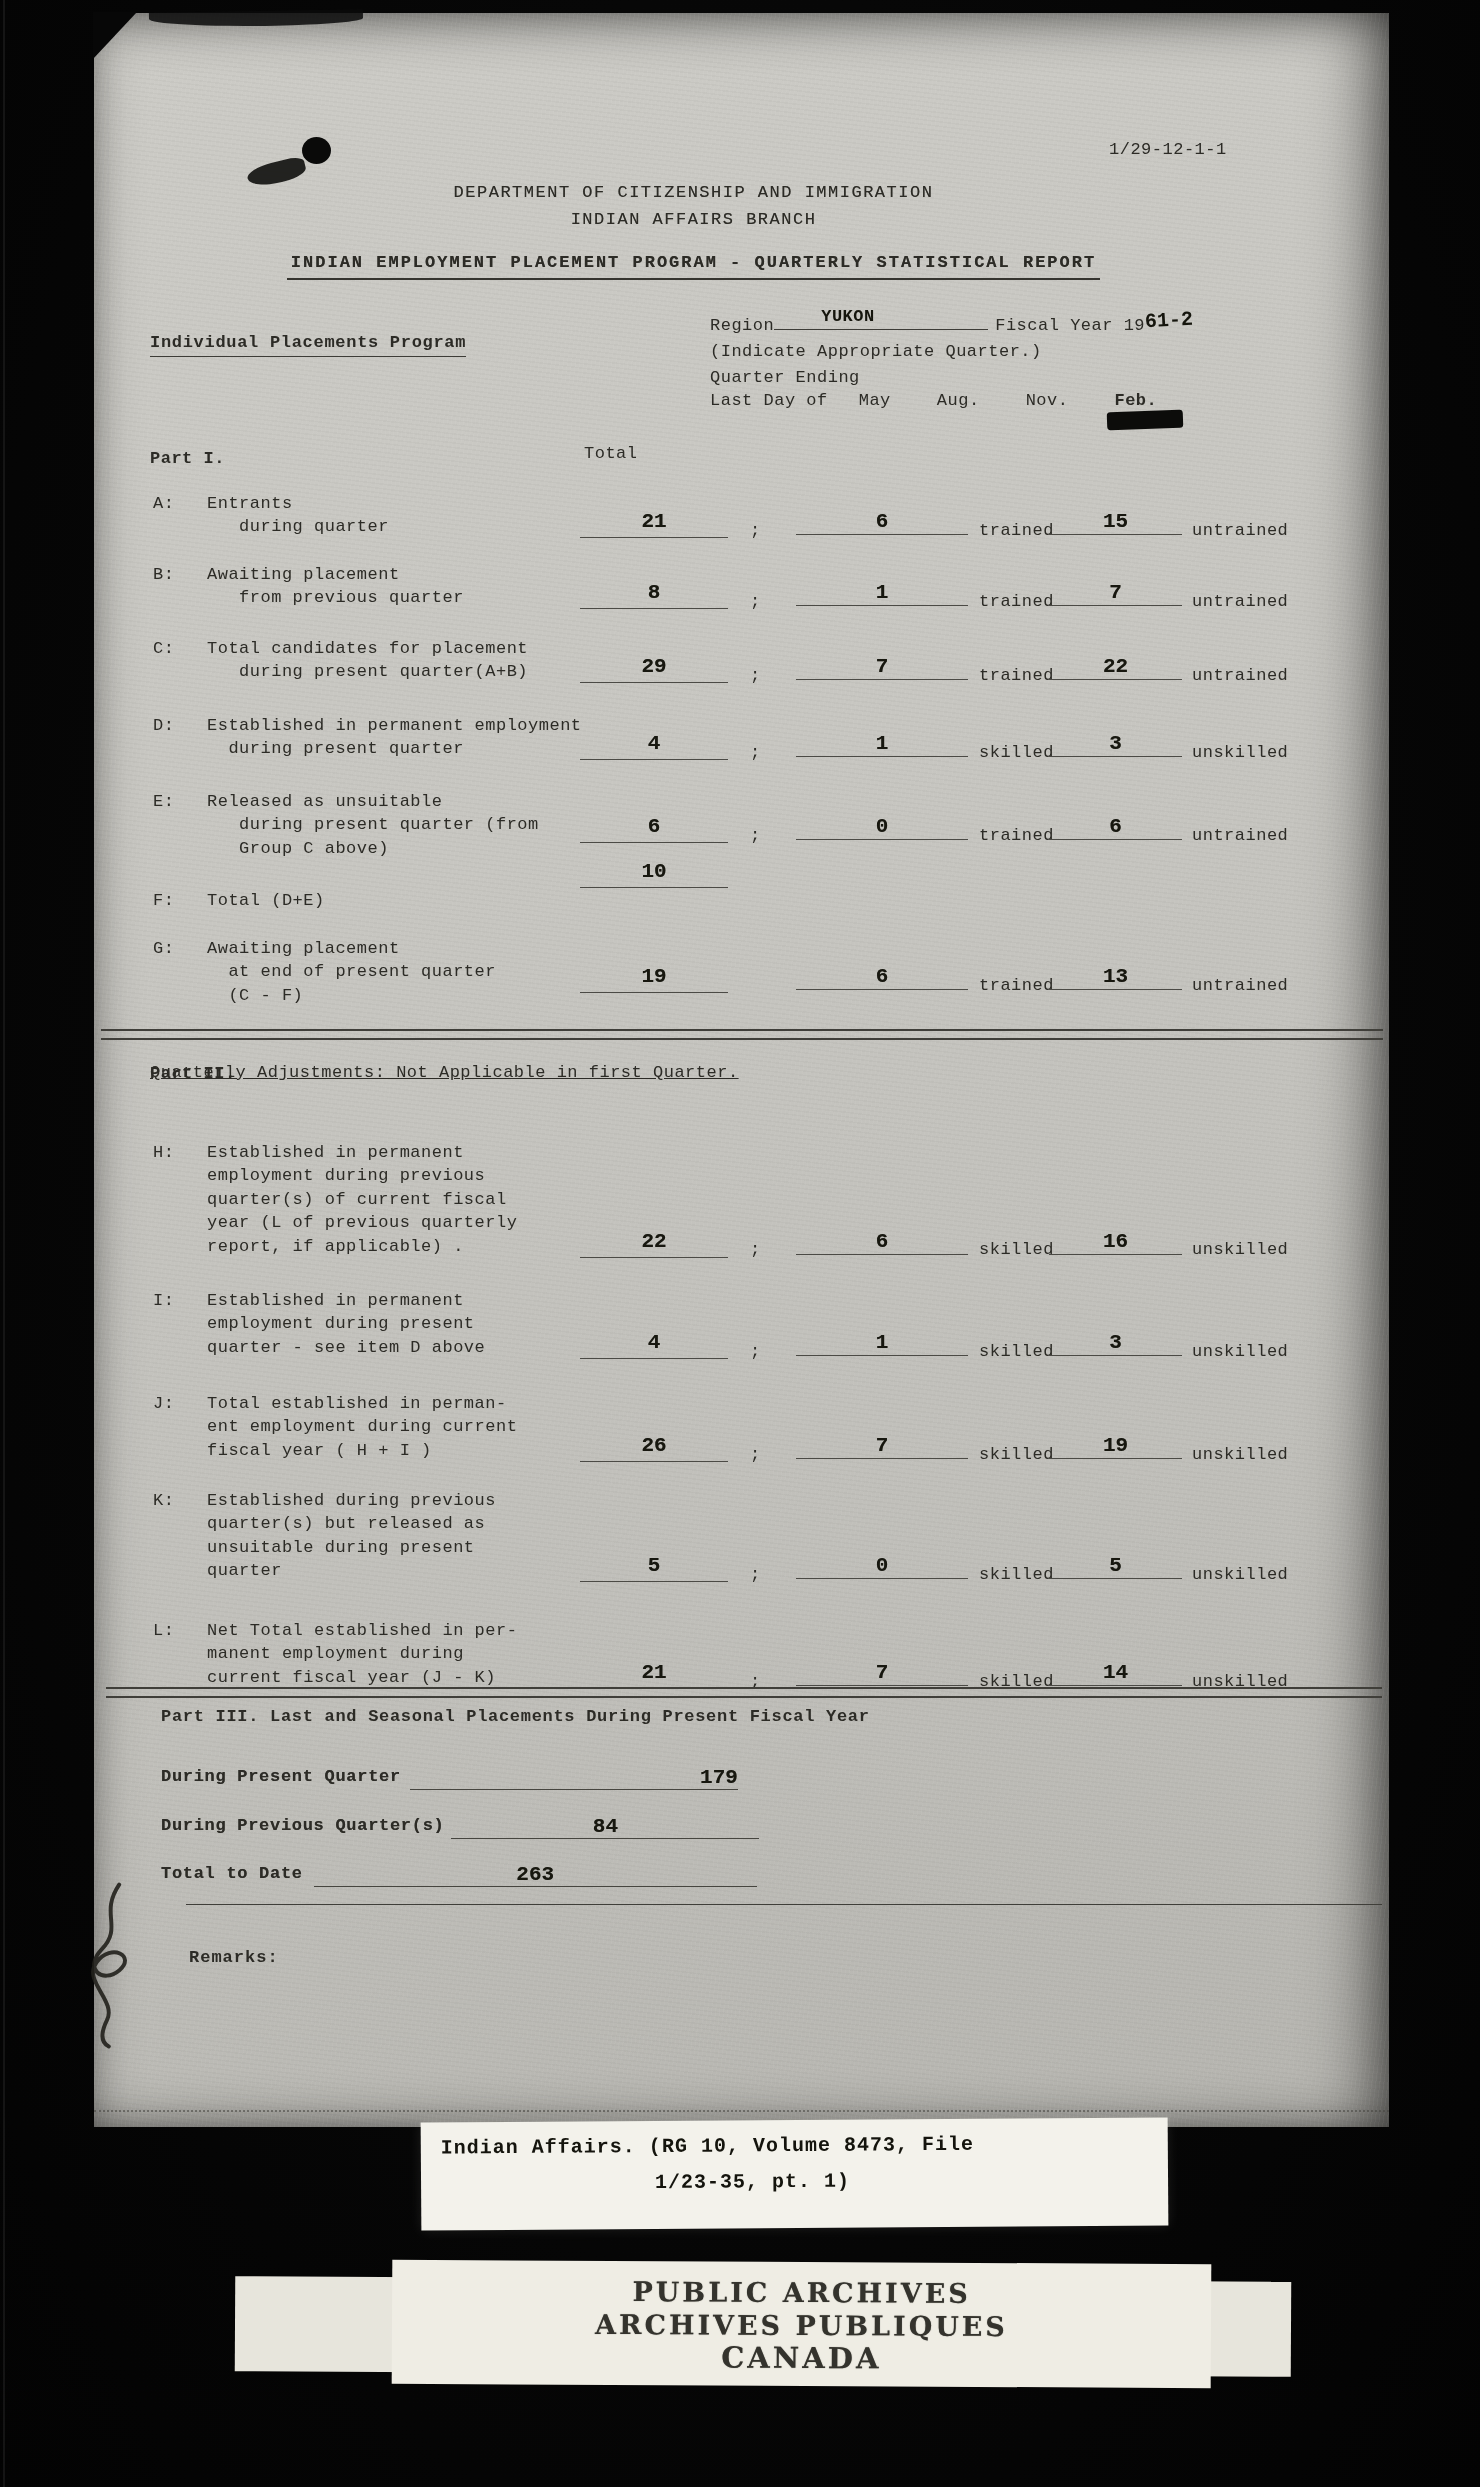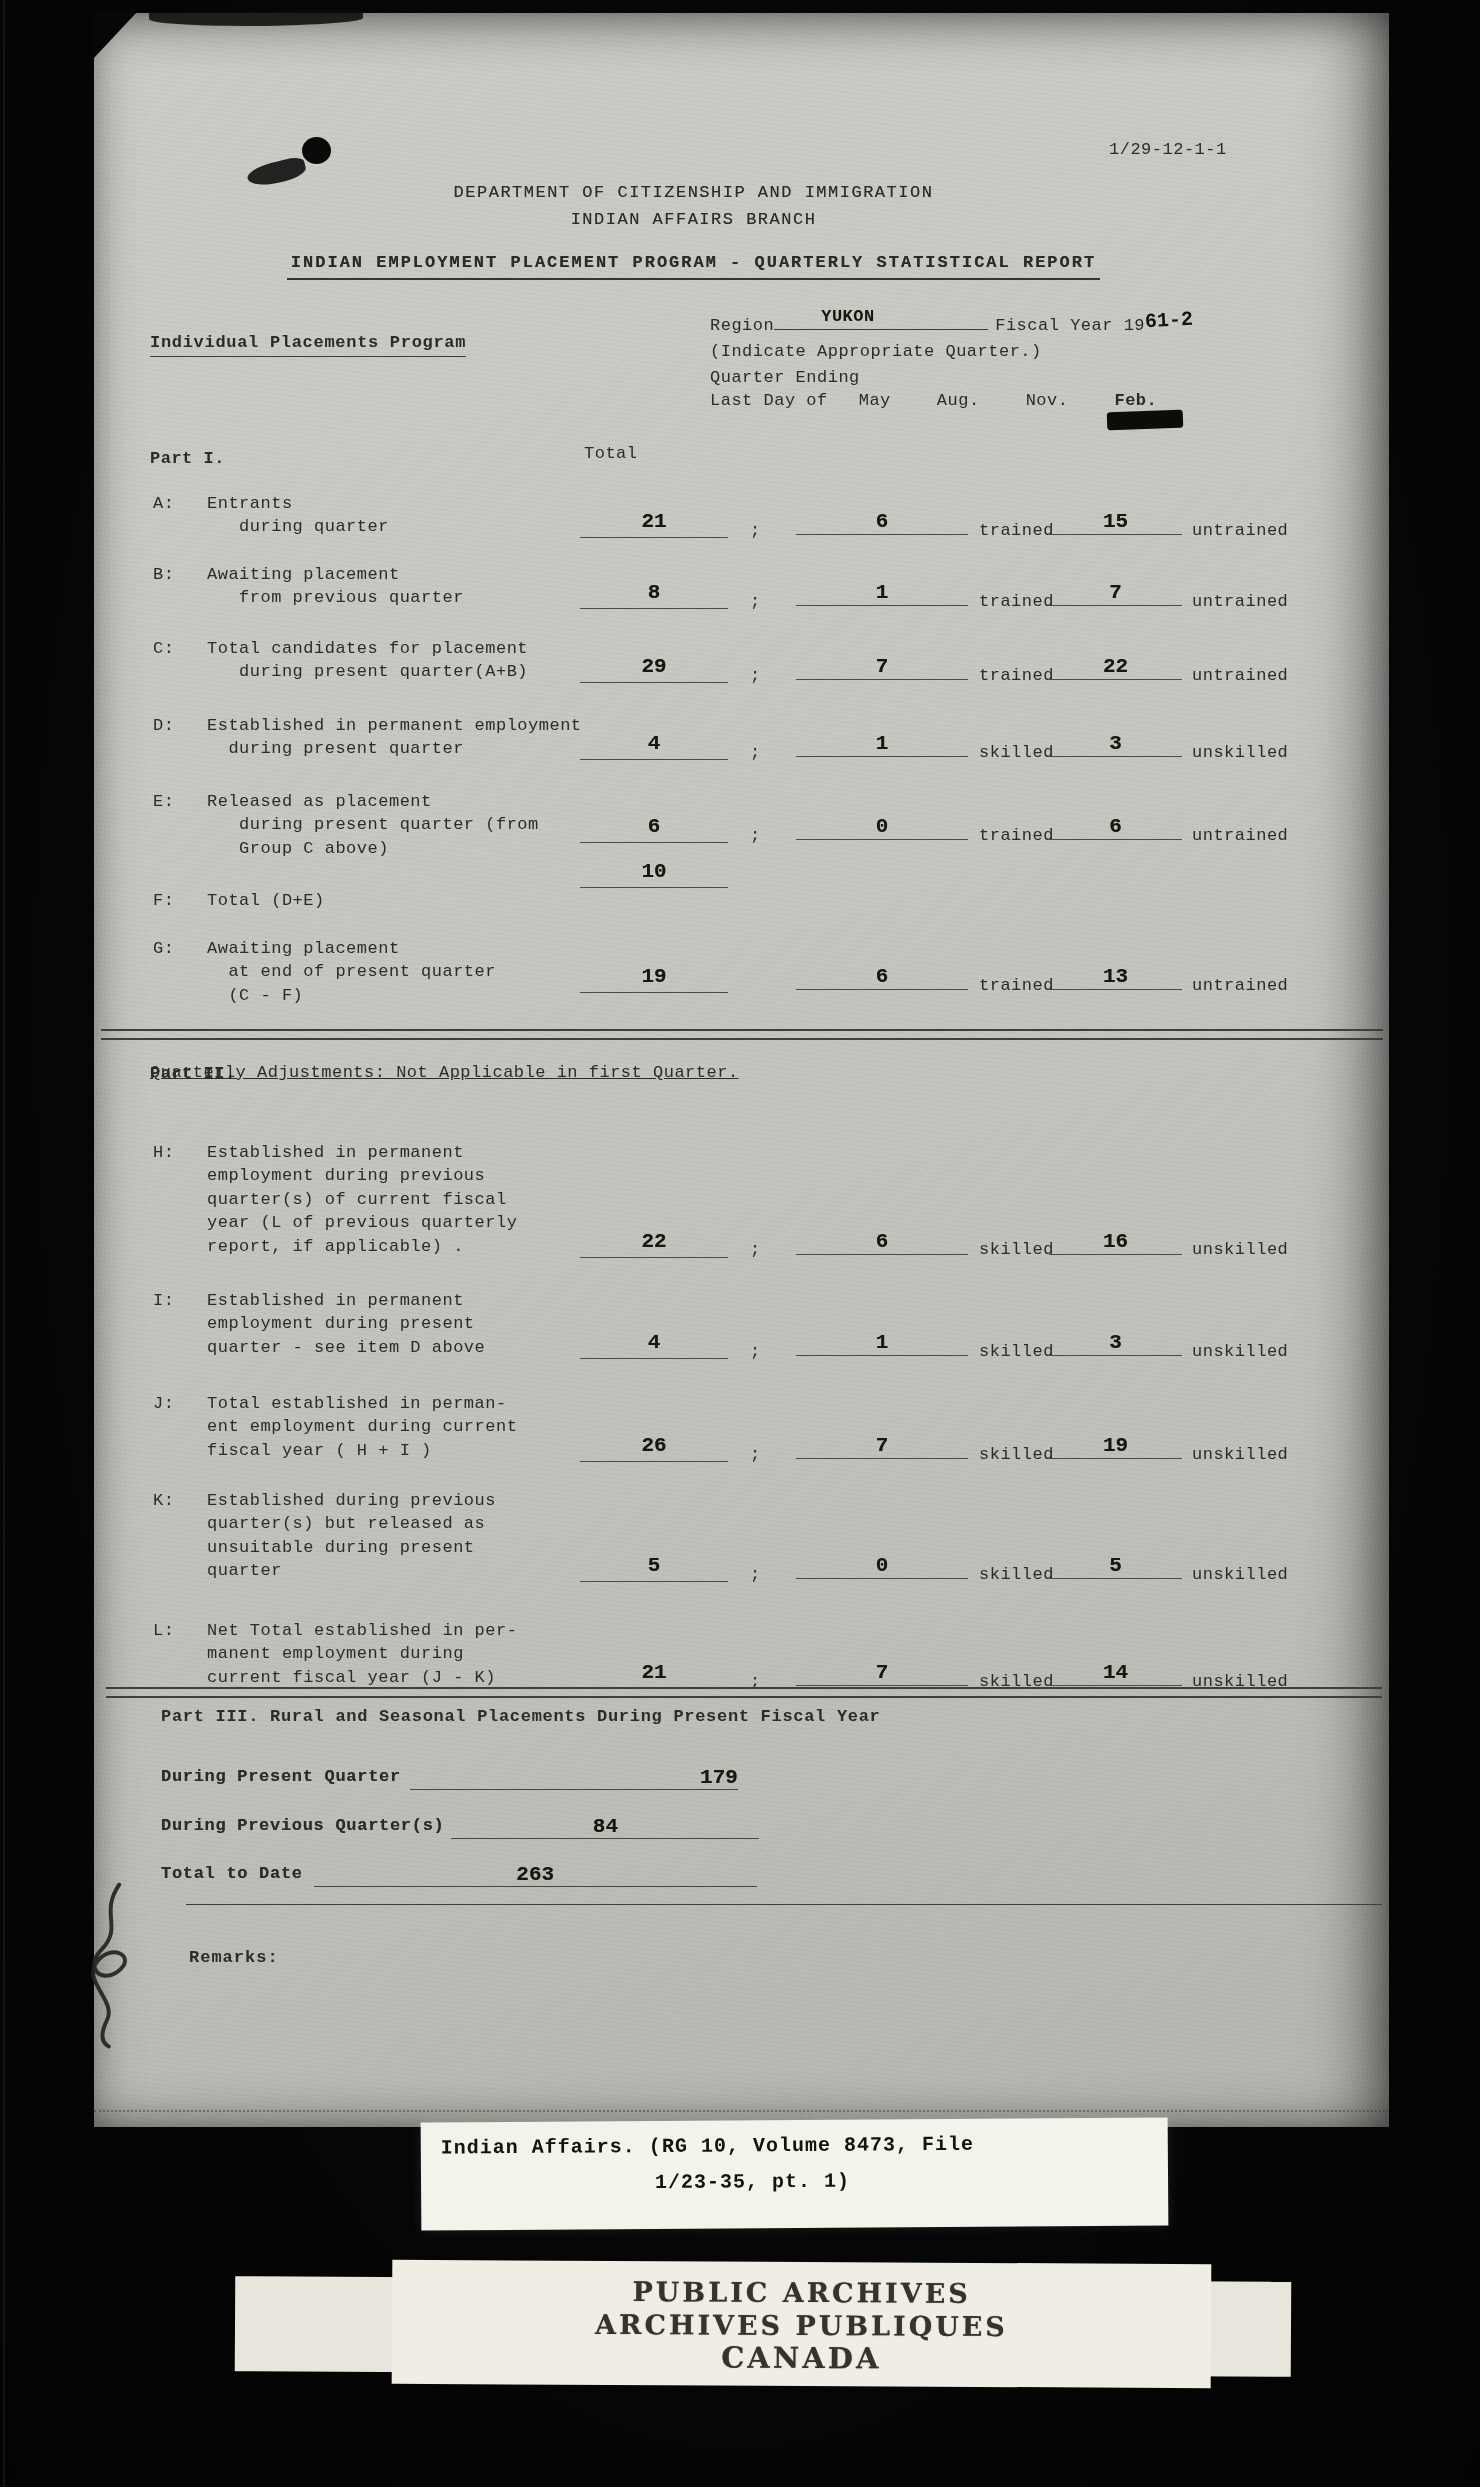--- a/index.html
+++ b/index.html
@@ -169,21 +169,21 @@
     <span class="rtot val" style="top:19px;">4</span>
     <span class="rsep" style="top:27px;">;</span>
     <span class="rv1 val" style="top:19px;">1</span>
     <span class="rw1" style="top:27px;">skilled</span>
     <span class="rv2 val" style="top:19px;">3</span>
     <span class="rw2" style="top:27px;">unskilled</span>
   </div>
 
   <div class="frow" style="top:777px;">
     <span class="rl">E:</span>
-    <span class="rlab">Released as placement
+    <span class="rlab">Released as unsuitable
    during present quarter (from
    Group C above)</span>
     <span class="rtot val" style="top:26px;">6</span>
     <span class="rsep" style="top:34px;">;</span>
     <span class="rv1 val" style="top:26px;">0</span>
     <span class="rw1" style="top:34px;">trained</span>
     <span class="rv2 val" style="top:26px;">6</span>
     <span class="rw2" style="top:34px;">untrained</span>
   </div>
 
@@ -275,21 +275,21 @@
     <span class="rsep" style="top:51px;">;</span>
     <span class="rv1 val" style="top:43px;">7</span>
     <span class="rw1" style="top:51px;">skilled</span>
     <span class="rv2 val" style="top:43px;">14</span>
     <span class="rw2" style="top:51px;">unskilled</span>
   </div>
 
   <div class="hline" style="left:12px;top:1674px;width:1276px;"></div>
   <div class="hline" style="left:12px;top:1683px;width:1276px;"></div>
 
-  <div class="abs bold" style="left:67px;top:1692px;letter-spacing:0.7px;">Part III.  Rural and Seasonal Placements During Present Fiscal Year</div>
+  <div class="abs bold" style="left:67px;top:1692px;letter-spacing:0.7px;">Part III.  Last and Seasonal Placements During Present Fiscal Year</div>
 
   <div class="p3row" style="top:1752px;">
     <span class="p3lab">During Present Quarter</span>
     <span class="p3cell val" style="width:328px;margin-left:9px;text-align:right;">179</span>
   </div>
   <div class="p3row" style="top:1801px;">
     <span class="p3lab">During Previous Quarter(s)</span>
     <span class="p3cell val" style="width:308px;margin-left:7px;">84</span>
   </div>
   <div class="p3row" style="top:1849px;">

